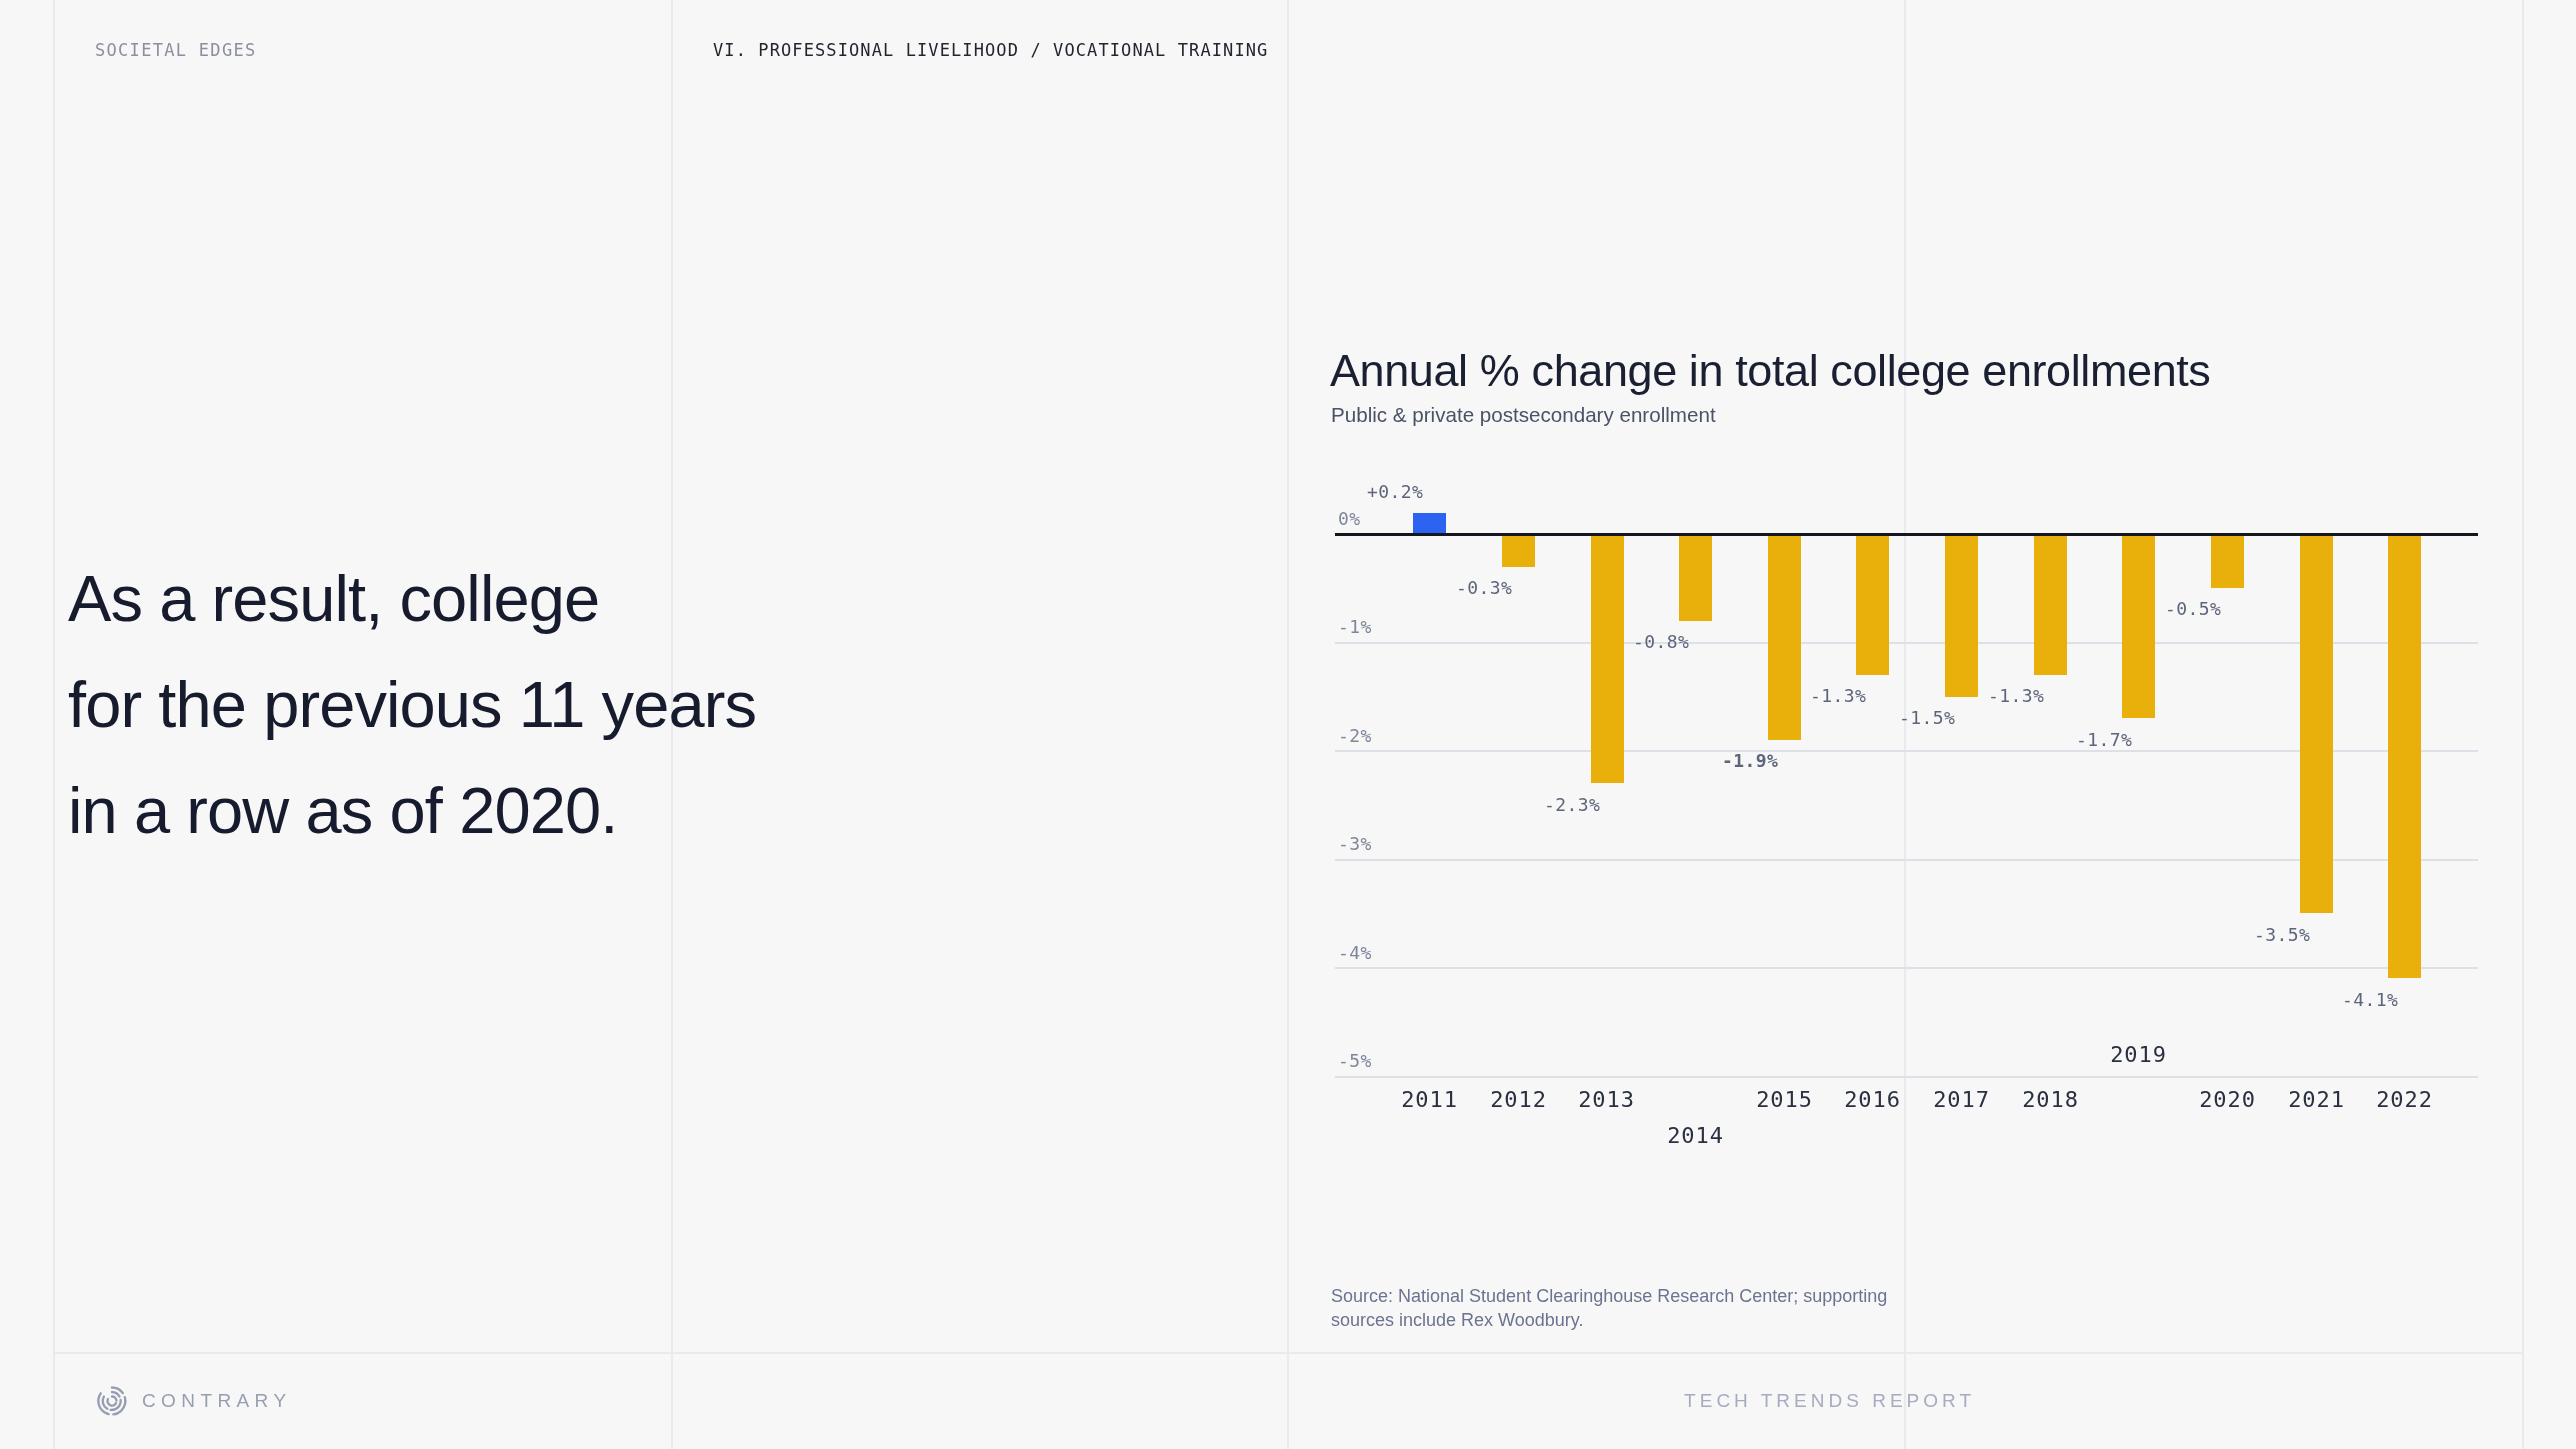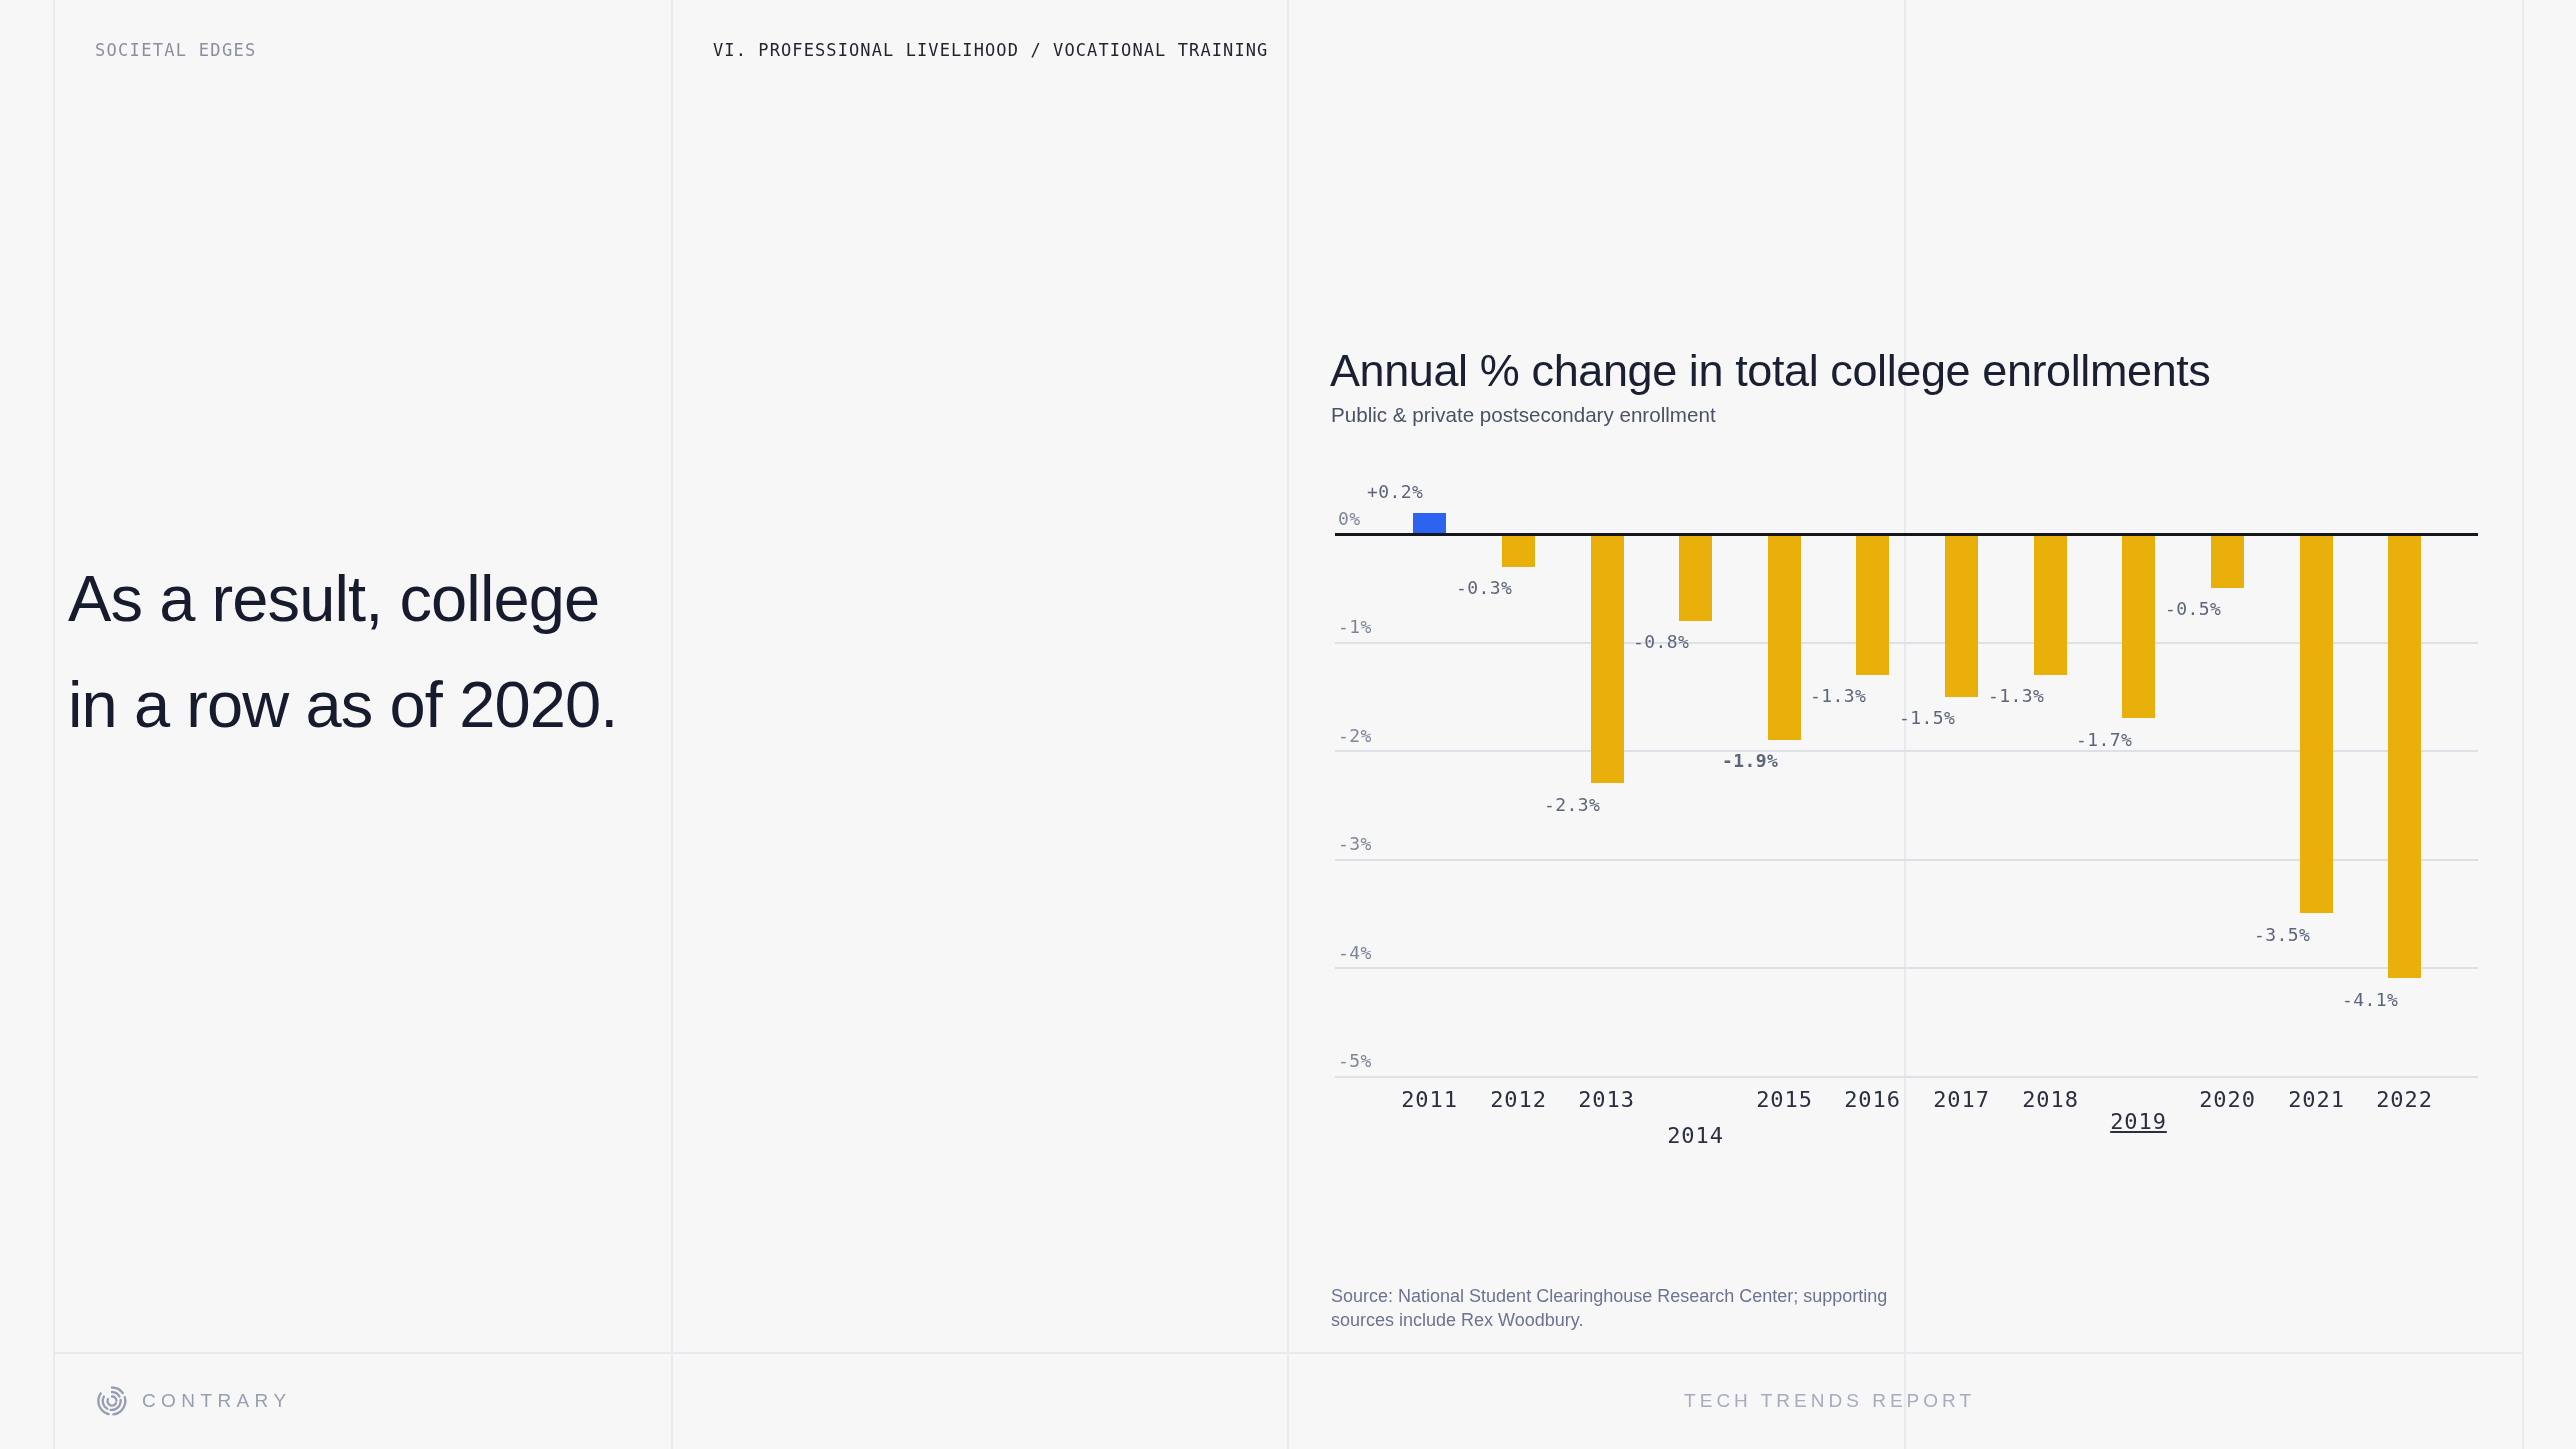--- a/index.html
+++ b/index.html
@@ -49,20 +49,21 @@
   <div class="vdivider" style="left:671px"></div>
   <div class="vdivider" style="left:1287px"></div>
   <div class="vdivider" style="left:1904px"></div>
   <div class="vdivider" style="left:2522px"></div>
 
   <div class="kicker">SOCIETAL EDGES</div>
   <div class="section-header">VI. PROFESSIONAL LIVELIHOOD / VOCATIONAL TRAINING</div>
 
   <div class="headline">
     <div>As a result, college</div>
+    <div>for the previous 11 years</div>
     <div>in a row as of 2020.</div>
   </div>
 
   <h1 class="chart-title">Annual % change in total college enrollments</h1>
   <div class="chart-subtitle">Public &amp; private postsecondary enrollment</div>
 
   <div id="plot">
       <div class="zeroline" style="left: 1335px; top: 533px; width: 1143px;"></div>
       <div class="ytick" style="left: 1338px; top: 509px;">0%</div>
       <div class="gridline" style="left: 1335px; top: 642px; width: 1143px;"></div>
@@ -94,21 +95,21 @@
       <div class="vallabel" style="left: 1810px; top: 685px;">-1.3%</div>
       <div class="xlabel" style="left: 1810px; top: 1089px;">2016</div>
       <div class="bar" style="left: 1945px; top: 534px; width: 33px; height: 163px; background: rgb(233, 176, 11);"></div>
       <div class="vallabel" style="left: 1899px; top: 707px;">-1.5%</div>
       <div class="xlabel" style="left: 1899px; top: 1089px;">2017</div>
       <div class="bar" style="left: 2034px; top: 534px; width: 33px; height: 141px; background: rgb(233, 176, 11);"></div>
       <div class="vallabel" style="left: 1988px; top: 685px;">-1.3%</div>
       <div class="xlabel" style="left: 1988px; top: 1089px;">2018</div>
       <div class="bar" style="left: 2122px; top: 534px; width: 33px; height: 184px; background: rgb(233, 176, 11);"></div>
       <div class="vallabel" style="left: 2076px; top: 729px;">-1.7%</div>
-      <div class="xlabel" style="left: 2076px; top: 1111px; text-decoration: underline;">2019</div>
+      <div class="xlabel" style="left: 2076px; top: 1044px;">2019</div>
       <div class="bar" style="left: 2211px; top: 534px; width: 33px; height: 54px; background: rgb(233, 176, 11);"></div>
       <div class="vallabel" style="left: 2165px; top: 598px;">-0.5%</div>
       <div class="xlabel" style="left: 2165px; top: 1089px;">2020</div>
       <div class="bar" style="left: 2300px; top: 534px; width: 33px; height: 379px; background: rgb(233, 176, 11);"></div>
       <div class="vallabel" style="left: 2254px; top: 924px;">-3.5%</div>
       <div class="xlabel" style="left: 2254px; top: 1089px;">2021</div>
       <div class="bar" style="left: 2388px; top: 534px; width: 33px; height: 444px; background: rgb(233, 176, 11);"></div>
       <div class="vallabel" style="left: 2342px; top: 989px;">-4.1%</div>
       <div class="xlabel" style="left: 2342px; top: 1089px;">2022</div>
     </div>

